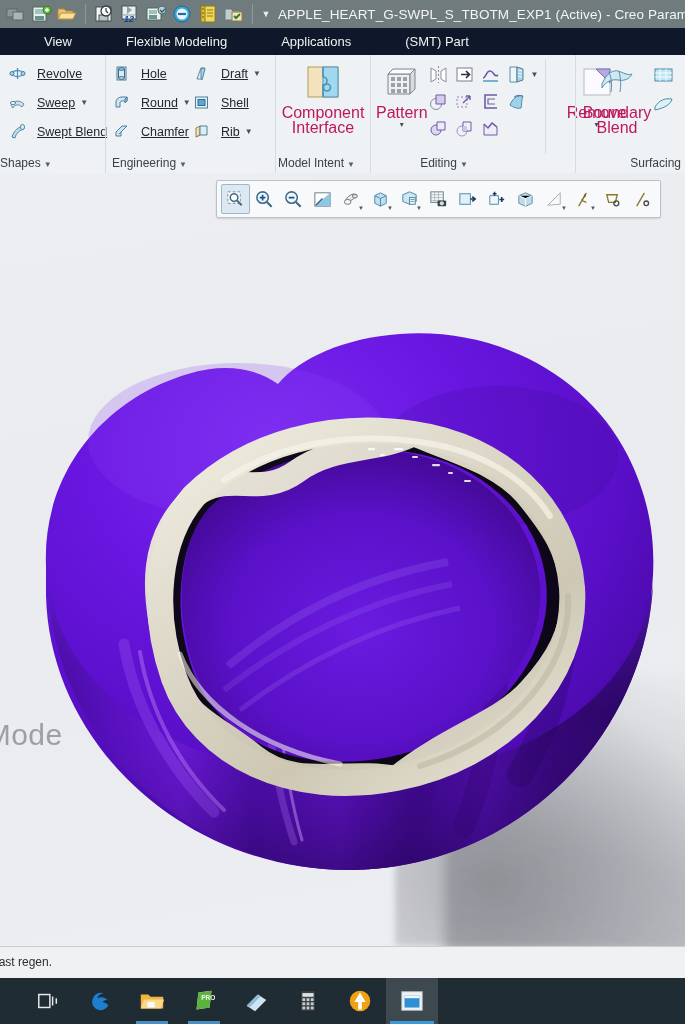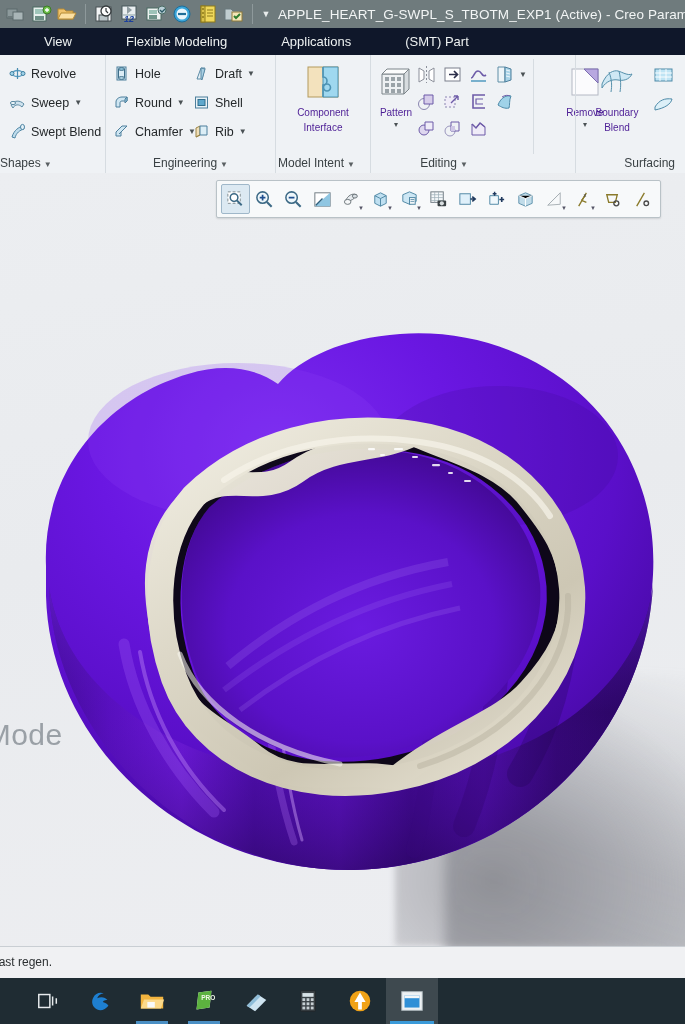--- a/index.html
+++ b/index.html
@@ -92,49 +92,49 @@
   .panel + .panel { border-left: 1px solid #d6dce1; }
   .panel-body {
     flex: 1 1 auto;
     display: flex;
     padding: 4px 5px 0 5px;
     box-sizing: border-box;
   }
   .panel-title {
     height: 19px; line-height: 19px;
     font-size: 12px; color: #3a4144;
-    text-align: center;
+    text-align: left;
     white-space: nowrap;
     padding: 0 6px;
   }
   .panel-title .pt-arrow { font-size: 8px; margin-left: 3px; color: #5a6063; }
 
   .col { display: flex; flex-direction: column; justify-content: flex-start; }
   .ritem {
     display: flex; align-items: center;
     height: 29px;
     padding: 0 4px 0 2px;
     font-size: 12.5px;
     color: #25292b;
     white-space: nowrap;
     box-sizing: border-box;
   }
-  .ritem .lbl { margin-left: 5px; }
+  .ritem .lbl { margin-left: 11px; text-decoration: underline; }
   .ritem .dd { margin-left: 5px; font-size: 8px; color: #4a5154; }
   .ico { width: 17px; height: 17px; flex: 0 0 auto; position: relative; }
 
   
   .bigbtn {
     width: 84px;
     display: flex; flex-direction: column; align-items: center;
     padding-top: 3px;
   }
   .bigbtn .bico { width: 40px; height: 40px; }
   .bigbtn .btxt {
-    font-size: 10px; color: #4c1d95; text-align: center;
+    font-size: 16px; color: #be185d; text-align: center;
     line-height: 15px; margin-top: 3px;
   }
   .bigbtn .bdd { font-size: 8px; color: #4a5154; line-height: 9px; }
 
   
   .grid3 { display: flex; flex-direction: column; gap: 1px; padding-top: 2px; }
   .grow { display: flex; align-items: center; gap: 5px; height: 26px; }
   .gico { width: 21px; height: 21px; position: relative; }
 
   
@@ -631,21 +631,21 @@
           </div>
           <div class="grow">
             <span class="gico">
               <svg viewBox="0 0 21 21" width="21" height="21">
                 <path d="M2 14c4-7 10-9 17-8-1 5-7 9-17 11z" fill="#dcf0f8" stroke="#4e8aa8"></path>
               </svg>
             </span>
           </div>
         </div>
       </div>
-      <div class="panel-title" style="text-align:right;padding-right:10px">
+      <div class="panel-title" style="text-align:right;padding-right:4px">
         <span>Surfacing</span>
       </div>
     </div>
   </div>
 
   <div class="viewport">
     <div class="vp-shadow2"></div>
     <div class="vp-shadow"></div>
 
     <div class="watermark">t Mode</div>

